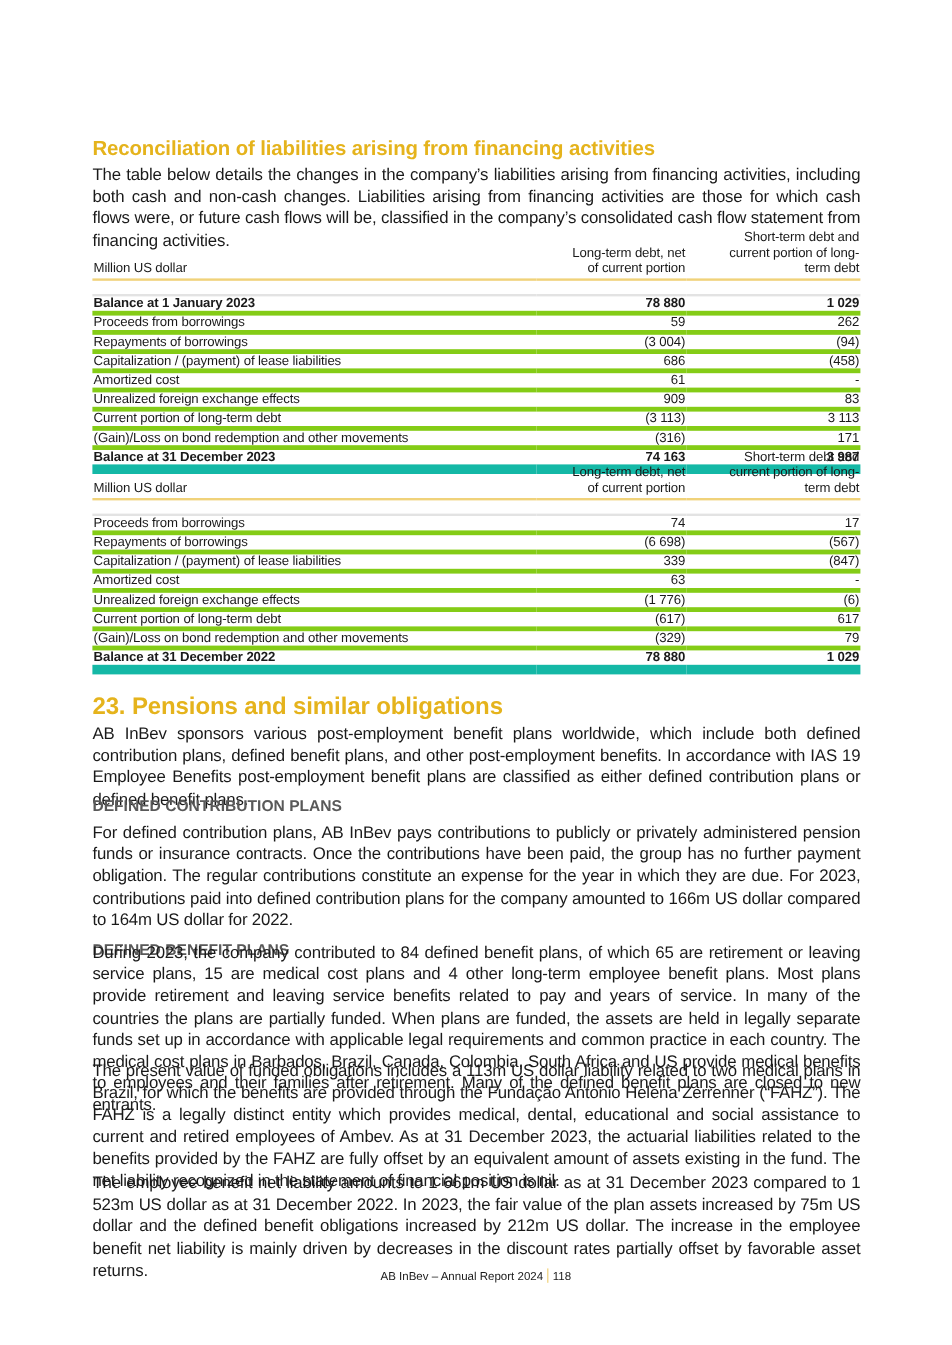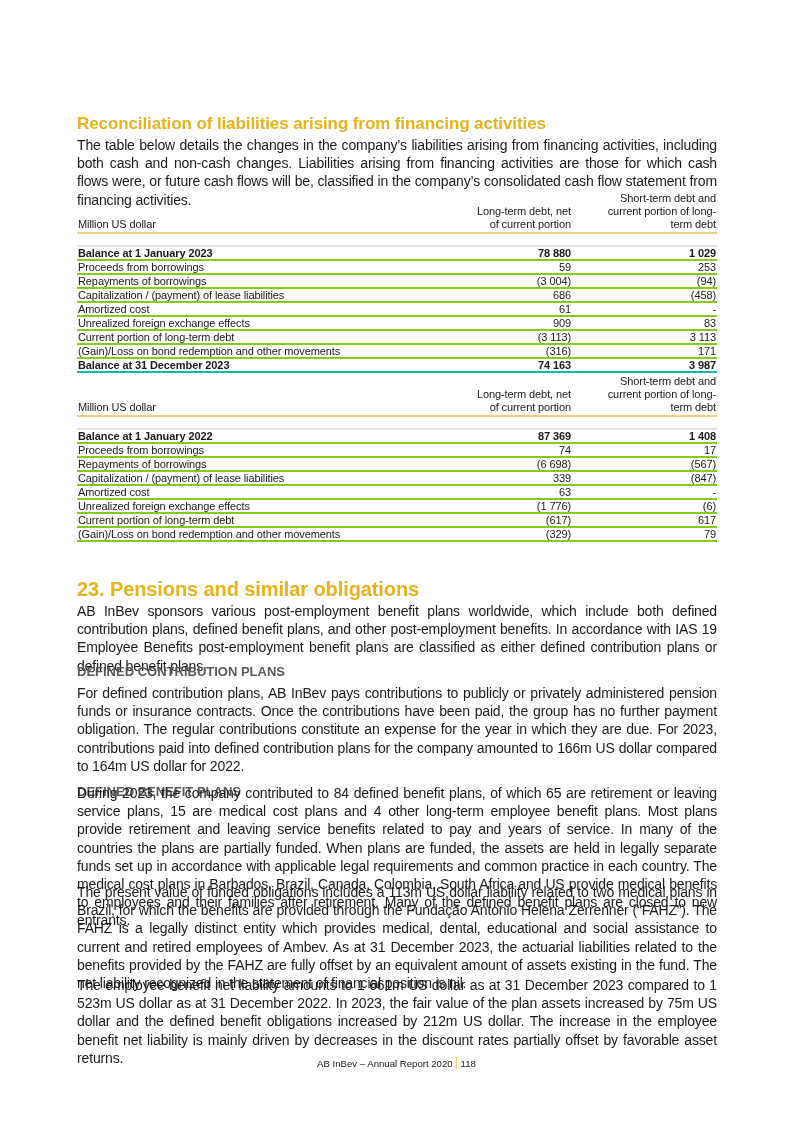--- a/index.html
+++ b/index.html
@@ -19,25 +19,25 @@
   .tbl {
     position: absolute; left: 0; width: 640px; border-collapse: collapse;
     font-size: 11px; letter-spacing: -0.1px;
   }
   .tbl th {
     font-weight: normal; vertical-align: bottom; padding: 0 1px 2px 1px; line-height: 12.8px;
     border-bottom: 2px solid #f0d27a;
   }
   .tbl th.c0 { text-align: left; }
   .tbl th.c1, .tbl th.c2 { text-align: right; }
-  .tbl td { padding: 0 1px; height: 12px; line-height: 12px; border-bottom: 2px solid #84cc16; }
+  .tbl td { padding: 0 1px; height: 12px; line-height: 12px; border-bottom: 4px solid #84cc16; }
   .tbl td.c1, .tbl td.c2 { text-align: right; }
   .tbl tr.spacer td { height: 11px; border-bottom: 2px solid #e3e3e3; }
   .tbl tr.bold td { font-weight: bold; }
-  .tbl tr.last td { border-bottom: 2px solid #14b8a6; }
+  .tbl tr.last td { border-bottom: 8px solid #14b8a6; }
   .tbl col.c0 { width: 370px; }
   .tbl col.c1 { width: 125px; }
   .tbl col.c2 { width: 145px; }
   .h2 {
     position: absolute; top: 578px; left: 0;
     font-size: 20px; font-weight: bold; color: #e5b31c; letter-spacing: -0.1px;
   }
   .h3 {
     position: absolute; left: 0; font-size: 13px; font-weight: bold; color: #595959; letter-spacing: 0px;
   }
@@ -75,21 +75,21 @@
           <td></td>
         </tr>
       <tr class="bold">
           <td>Balance at 1 January 2023</td>
           <td class="c1">78 880</td>
           <td class="c2">1 029</td>
         </tr>
       <tr>
           <td>Proceeds from borrowings</td>
           <td class="c1">59</td>
-          <td class="c2">253</td>
+          <td class="c2">262</td>
         </tr>
       <tr>
           <td>Repayments of borrowings</td>
           <td class="c1">(3 004)</td>
           <td class="c2">(94)</td>
         </tr>
       <tr>
           <td>Capitalization / (payment) of lease liabilities</td>
           <td class="c1">686</td>
           <td class="c2">(458)</td>
@@ -134,25 +134,20 @@
         <th class="c1" style="padding-left:20px;"><span>Long-term debt, net of current portion</span></th>
         <th class="c2" style="padding-left:20px;"><span>Short-term debt and current portion of long-term debt</span></th>
       </tr>
     </thead>
     <tbody>
       <tr class="spacer">
           <td></td>
           <td></td>
           <td></td>
         </tr>
-      <tr class="bold">
-          <td>Balance at 1 January 2022</td>
-          <td class="c1">87 369</td>
-          <td class="c2">1 408</td>
-        </tr>
       <tr>
           <td>Proceeds from borrowings</td>
           <td class="c1">74</td>
           <td class="c2">17</td>
         </tr>
       <tr>
           <td>Repayments of borrowings</td>
           <td class="c1">(6 698)</td>
           <td class="c2">(567)</td>
         </tr>
@@ -173,31 +168,36 @@
         </tr>
       <tr>
           <td>Current portion of long-term debt</td>
           <td class="c1">(617)</td>
           <td class="c2">617</td>
         </tr>
       <tr>
           <td>(Gain)/Loss on bond redemption and other movements</td>
           <td class="c1">(329)</td>
           <td class="c2">79</td>
+        </tr>
+      <tr class="bold last">
+          <td>Balance at 31 December 2022</td>
+          <td class="c1">78 880</td>
+          <td class="c2">1 029</td>
         </tr>
     </tbody>
   </table>
 
   <div class="h2">23. Pensions and similar obligations</div>
   <div class="para" style="top:602px;">AB InBev sponsors various post-employment benefit plans worldwide, which include both defined contribution plans, defined benefit plans, and other post-employment benefits. In accordance with IAS 19 Employee Benefits post-employment benefit plans are classified as either defined contribution plans or defined benefit plans.</div>
 
   <div class="h3" style="top:664px;">DEFINED CONTRIBUTION PLANS</div>
   <div class="para" style="top:684px;">For defined contribution plans, AB InBev pays contributions to publicly or privately administered pension funds or insurance contracts. Once the contributions have been paid, the group has no further payment obligation. The regular contributions constitute an expense for the year in which they are due. For 2023, contributions paid into defined contribution plans for the company amounted to 166m US dollar compared to 164m US dollar for 2022.</div>
 
   <div class="h3" style="top:784px;">DEFINED BENEFIT PLANS</div>
   <div class="para" style="top:784px;">During 2023, the company contributed to 84 defined benefit plans, of which 65 are retirement or leaving service plans, 15 are medical cost plans and 4 other long-term employee benefit plans. Most plans provide retirement and leaving service benefits related to pay and years of service. In many of the countries the plans are partially funded. When plans are funded, the assets are held in legally separate funds set up in accordance with applicable legal requirements and common practice in each country. The medical cost plans in Barbados, Brazil, Canada, Colombia, South Africa and US provide medical benefits to employees and their families after retirement. Many of the defined benefit plans are closed to new entrants.</div>
   <div class="para" style="top:883px;">The present value of funded obligations includes a 113m US dollar liability related to two medical plans in Brazil, for which the benefits are provided through the Fundação Antonio Helena Zerrenner (“FAHZ”). The FAHZ is a legally distinct entity which provides medical, dental, educational and social assistance to current and retired employees of Ambev. As at 31 December 2023, the actuarial liabilities related to the benefits provided by the FAHZ are fully offset by an equivalent amount of assets existing in the fund. The net liability recognized in the statement of financial position is nil.</div>
   <div class="para" style="top:976px;">The employee benefit net liability amounts to 1 661m US dollar as at 31 December 2023 compared to 1 523m US dollar as at 31 December 2022. In 2023, the fair value of the plan assets increased by 75m US dollar and the defined benefit obligations increased by 212m US dollar. The increase in the employee benefit net liability is mainly driven by decreases in the discount rates partially offset by favorable asset returns.</div>
 </div>
 
 <div class="footer">
-  <span>AB InBev – Annual Report 2020</span><span class="sep"></span><span>118</span>
+  <span>AB InBev – Annual Report 2024</span><span class="sep"></span><span>118</span>
 </div>
 
 </body></html>

